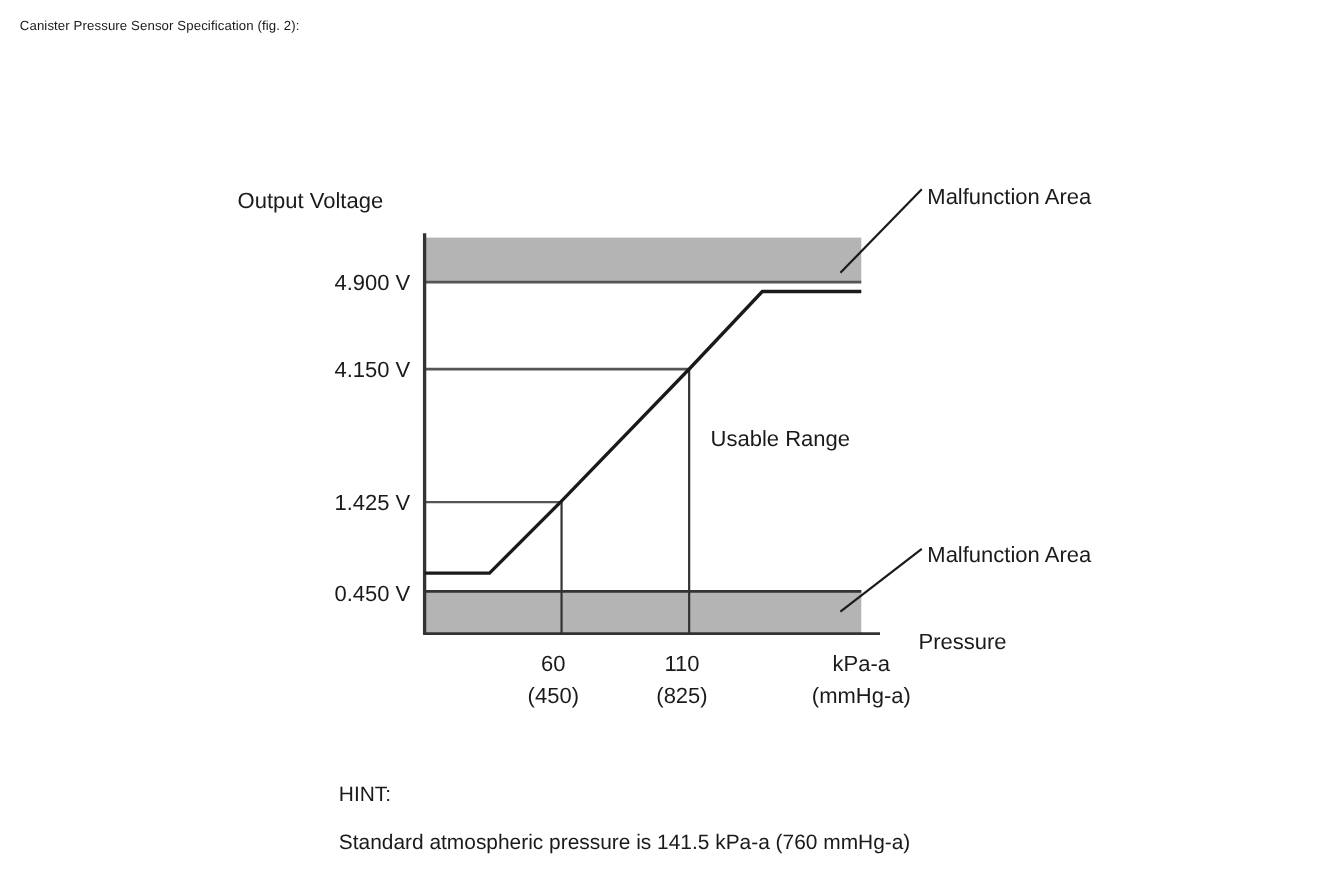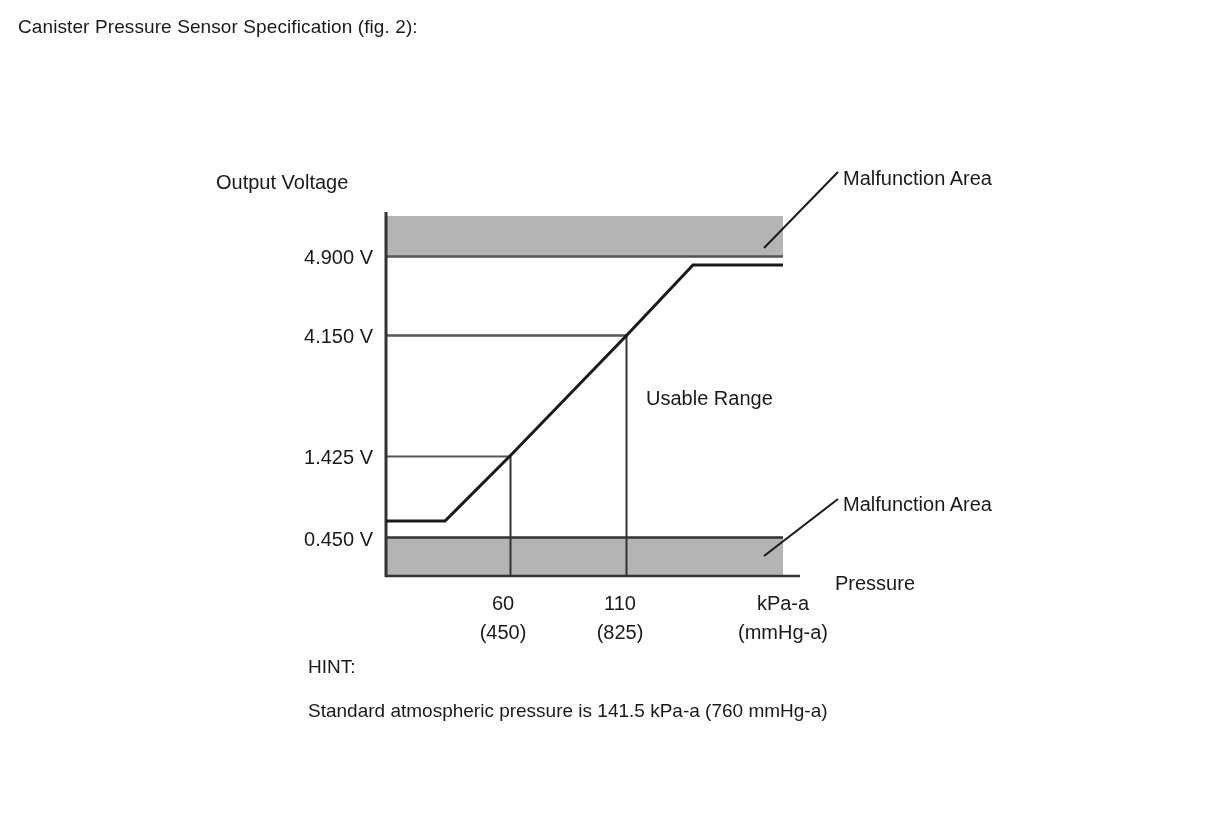--- a/index.html
+++ b/index.html
@@ -12,39 +12,39 @@
     height: 814px;
     position: relative;
     font-family: "Liberation Sans", sans-serif;
     color: #1a1a1a;
     overflow: hidden;
   }
   #page-title {
     position: absolute;
     left: 18px;
     top: 16px;
-    font-size: 19px;
+    font-size: 12px;
     letter-spacing: 0.1px;
     white-space: nowrap;
   }
   #figure {
     position: absolute;
     left: 0;
     top: 0;
     width: 1210px;
     height: 814px;
   }
   .svg-label {
     font-family: "Liberation Sans", sans-serif;
     fill: #1a1a1a;
   }
   #hint-block {
     position: absolute;
     left: 308px;
-    top: 656px;
+    top: 712px;
     font-size: 19px;
   }
   #hint-label {
     margin: 0 0 22px 0;
     font-size: 19px;
     white-space: nowrap;
   }
   #hint-text {
     margin: 0;
     font-size: 19px;

